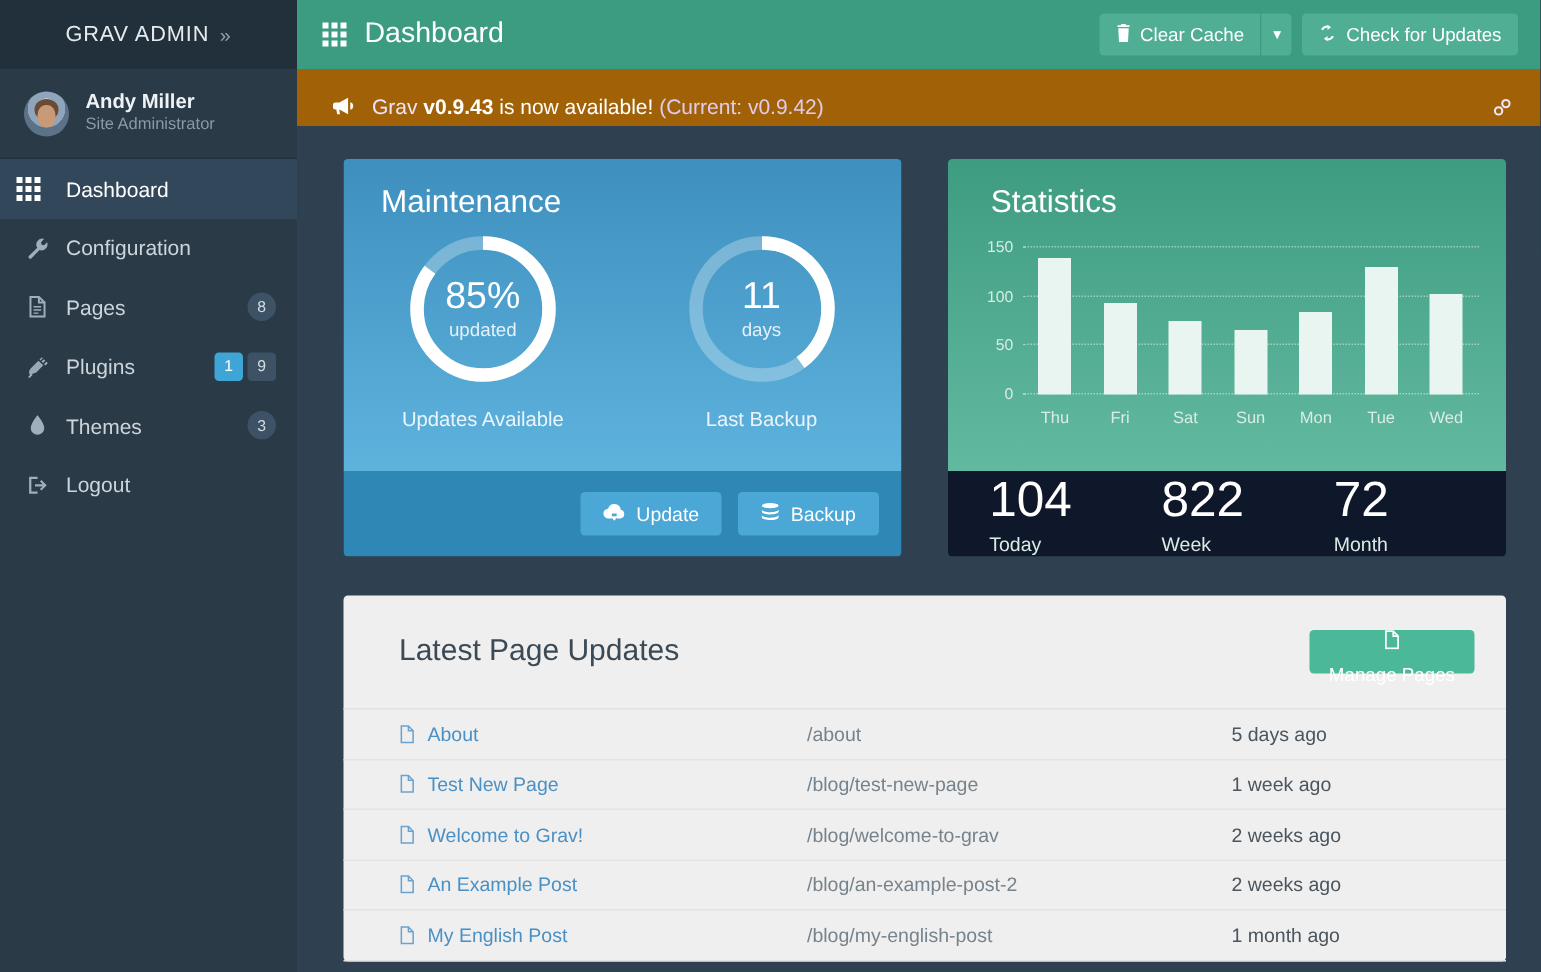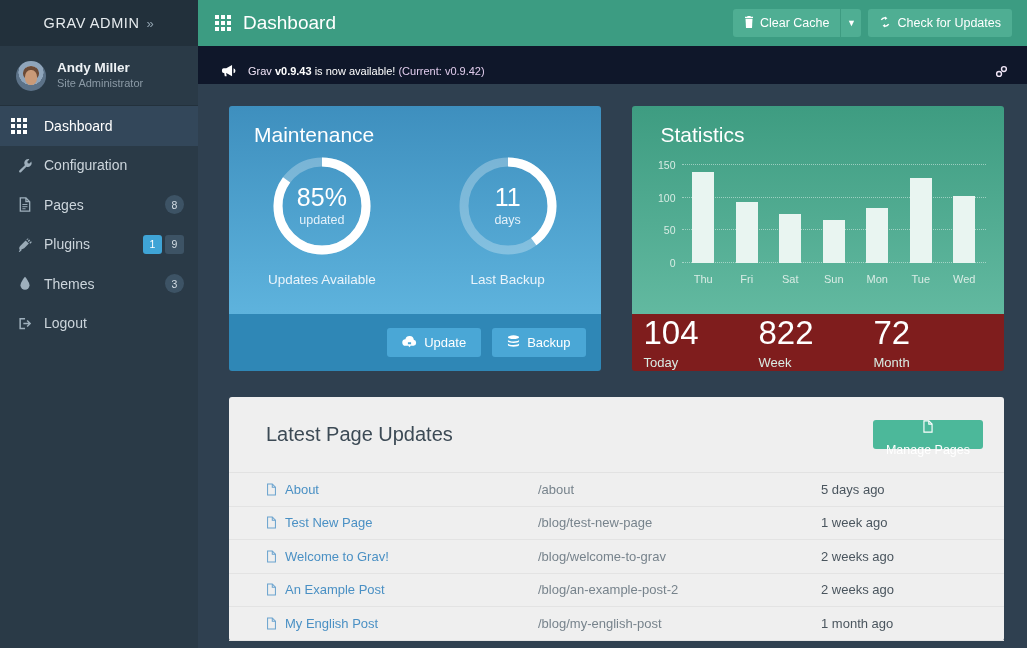--- a/index.html
+++ b/index.html
@@ -90,23 +90,23 @@
   }
   .btn-split { display: flex; }
   .btn-split .btn:first-child { border-radius: 3px 0 0 3px; }
   .btn-caret {
     background: #4fae93; border-left: 1px solid #3e9b81; border-radius: 0 3px 3px 0;
     width: 21px; height: 28px; display: flex; align-items: center; justify-content: center;
     cursor: pointer; color: #ffffff; font-size: 9px;
   }
 
   .notice {
-    height: 38px; flex: 0 0 38px; background: #0f172a;
+    height: 38px; flex: 0 0 38px; background: #a16207;
     display: flex; align-items: center; padding: 12px 18px 0 23px;
-    color: #f0e4f7; font-size: 11px;
+    color: #f0e4f7; font-size: 14px;
   }
   .notice-ico { margin-right: 12px; display: flex; align-items: center; color: #fff; }
   .notice b { color: #ffffff; font-weight: 700; }
   .notice .dim { color: #e0cbec; }
   .notice .strong-white { color: #ffffff; }
   .notice-link { margin-left: auto; color: #f1e6f7; cursor: pointer; display: flex; align-items: center; }
 
   .content {
     flex: 1 1 auto; background: #2f4050; padding: 22px 23px 0 31px;
     overflow: hidden;
@@ -160,22 +160,22 @@
   }
   .bars { position: absolute; inset: 0; display: flex; align-items: flex-end;
           justify-content: space-around; }
   .bar-col { width: 12.5%; display: flex; flex-direction: column; align-items: center;
              justify-content: flex-end; height: 100%; position: relative; }
   .bar { width: 22px; background: #e9f5f1; }
   .xlabels { position: absolute; left: 36px; right: 8px; bottom: 4px;
              display: flex; justify-content: space-around; }
   .xlabel { width: 12.5%; text-align: center; color: #d9ece5; font-size: 11px; }
   .stats-foot {
-    background: #7f1d1d; height: 57px; display: flex; align-items: center;
-    padding-left: 12px; gap: 0;
+    background: #0f172a; height: 57px; display: flex; align-items: center;
+    padding-left: 28px; gap: 0;
   }
   .stat { width: 115px; line-height: 1.05; }
   .stat-num { color: #ffffff; font-size: 33px; font-weight: 300; }
   .stat-lbl { color: #d9ece4; font-size: 13px; margin-top: 5px; }
 
   
   .panel {
     margin-top: 26px; background: #efefef; border-radius: 3px;
     width: 775px;
   }

